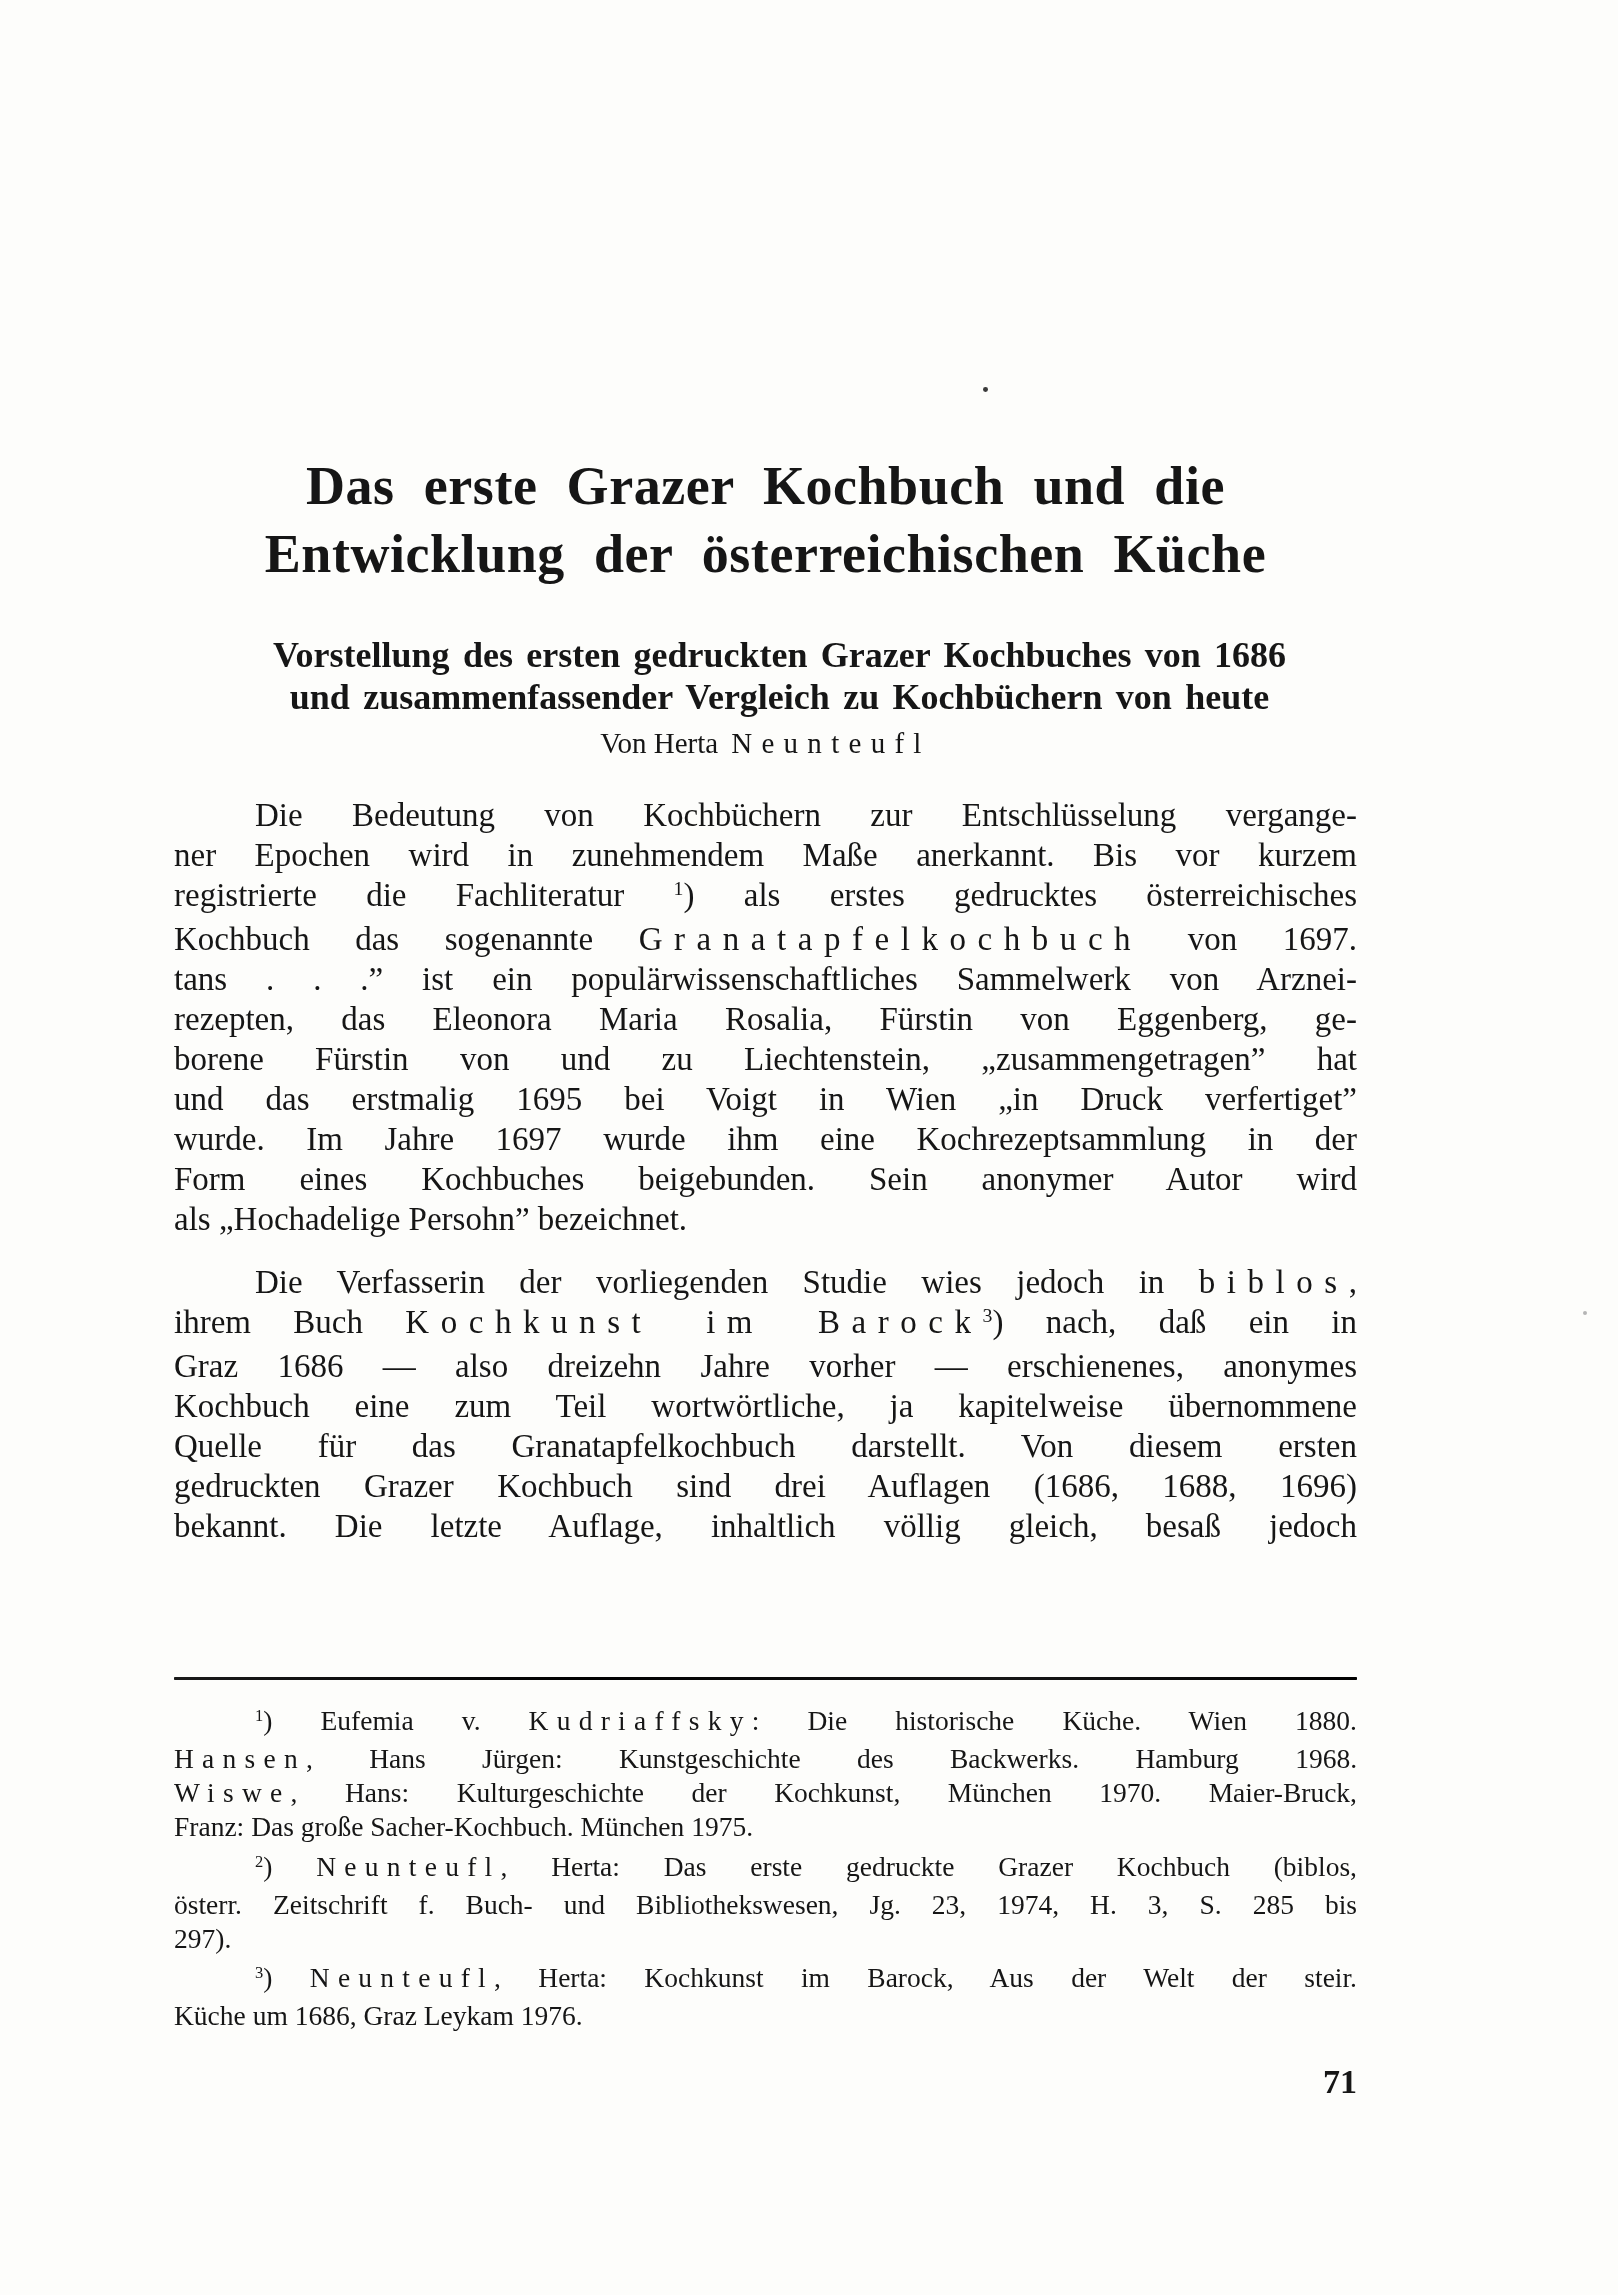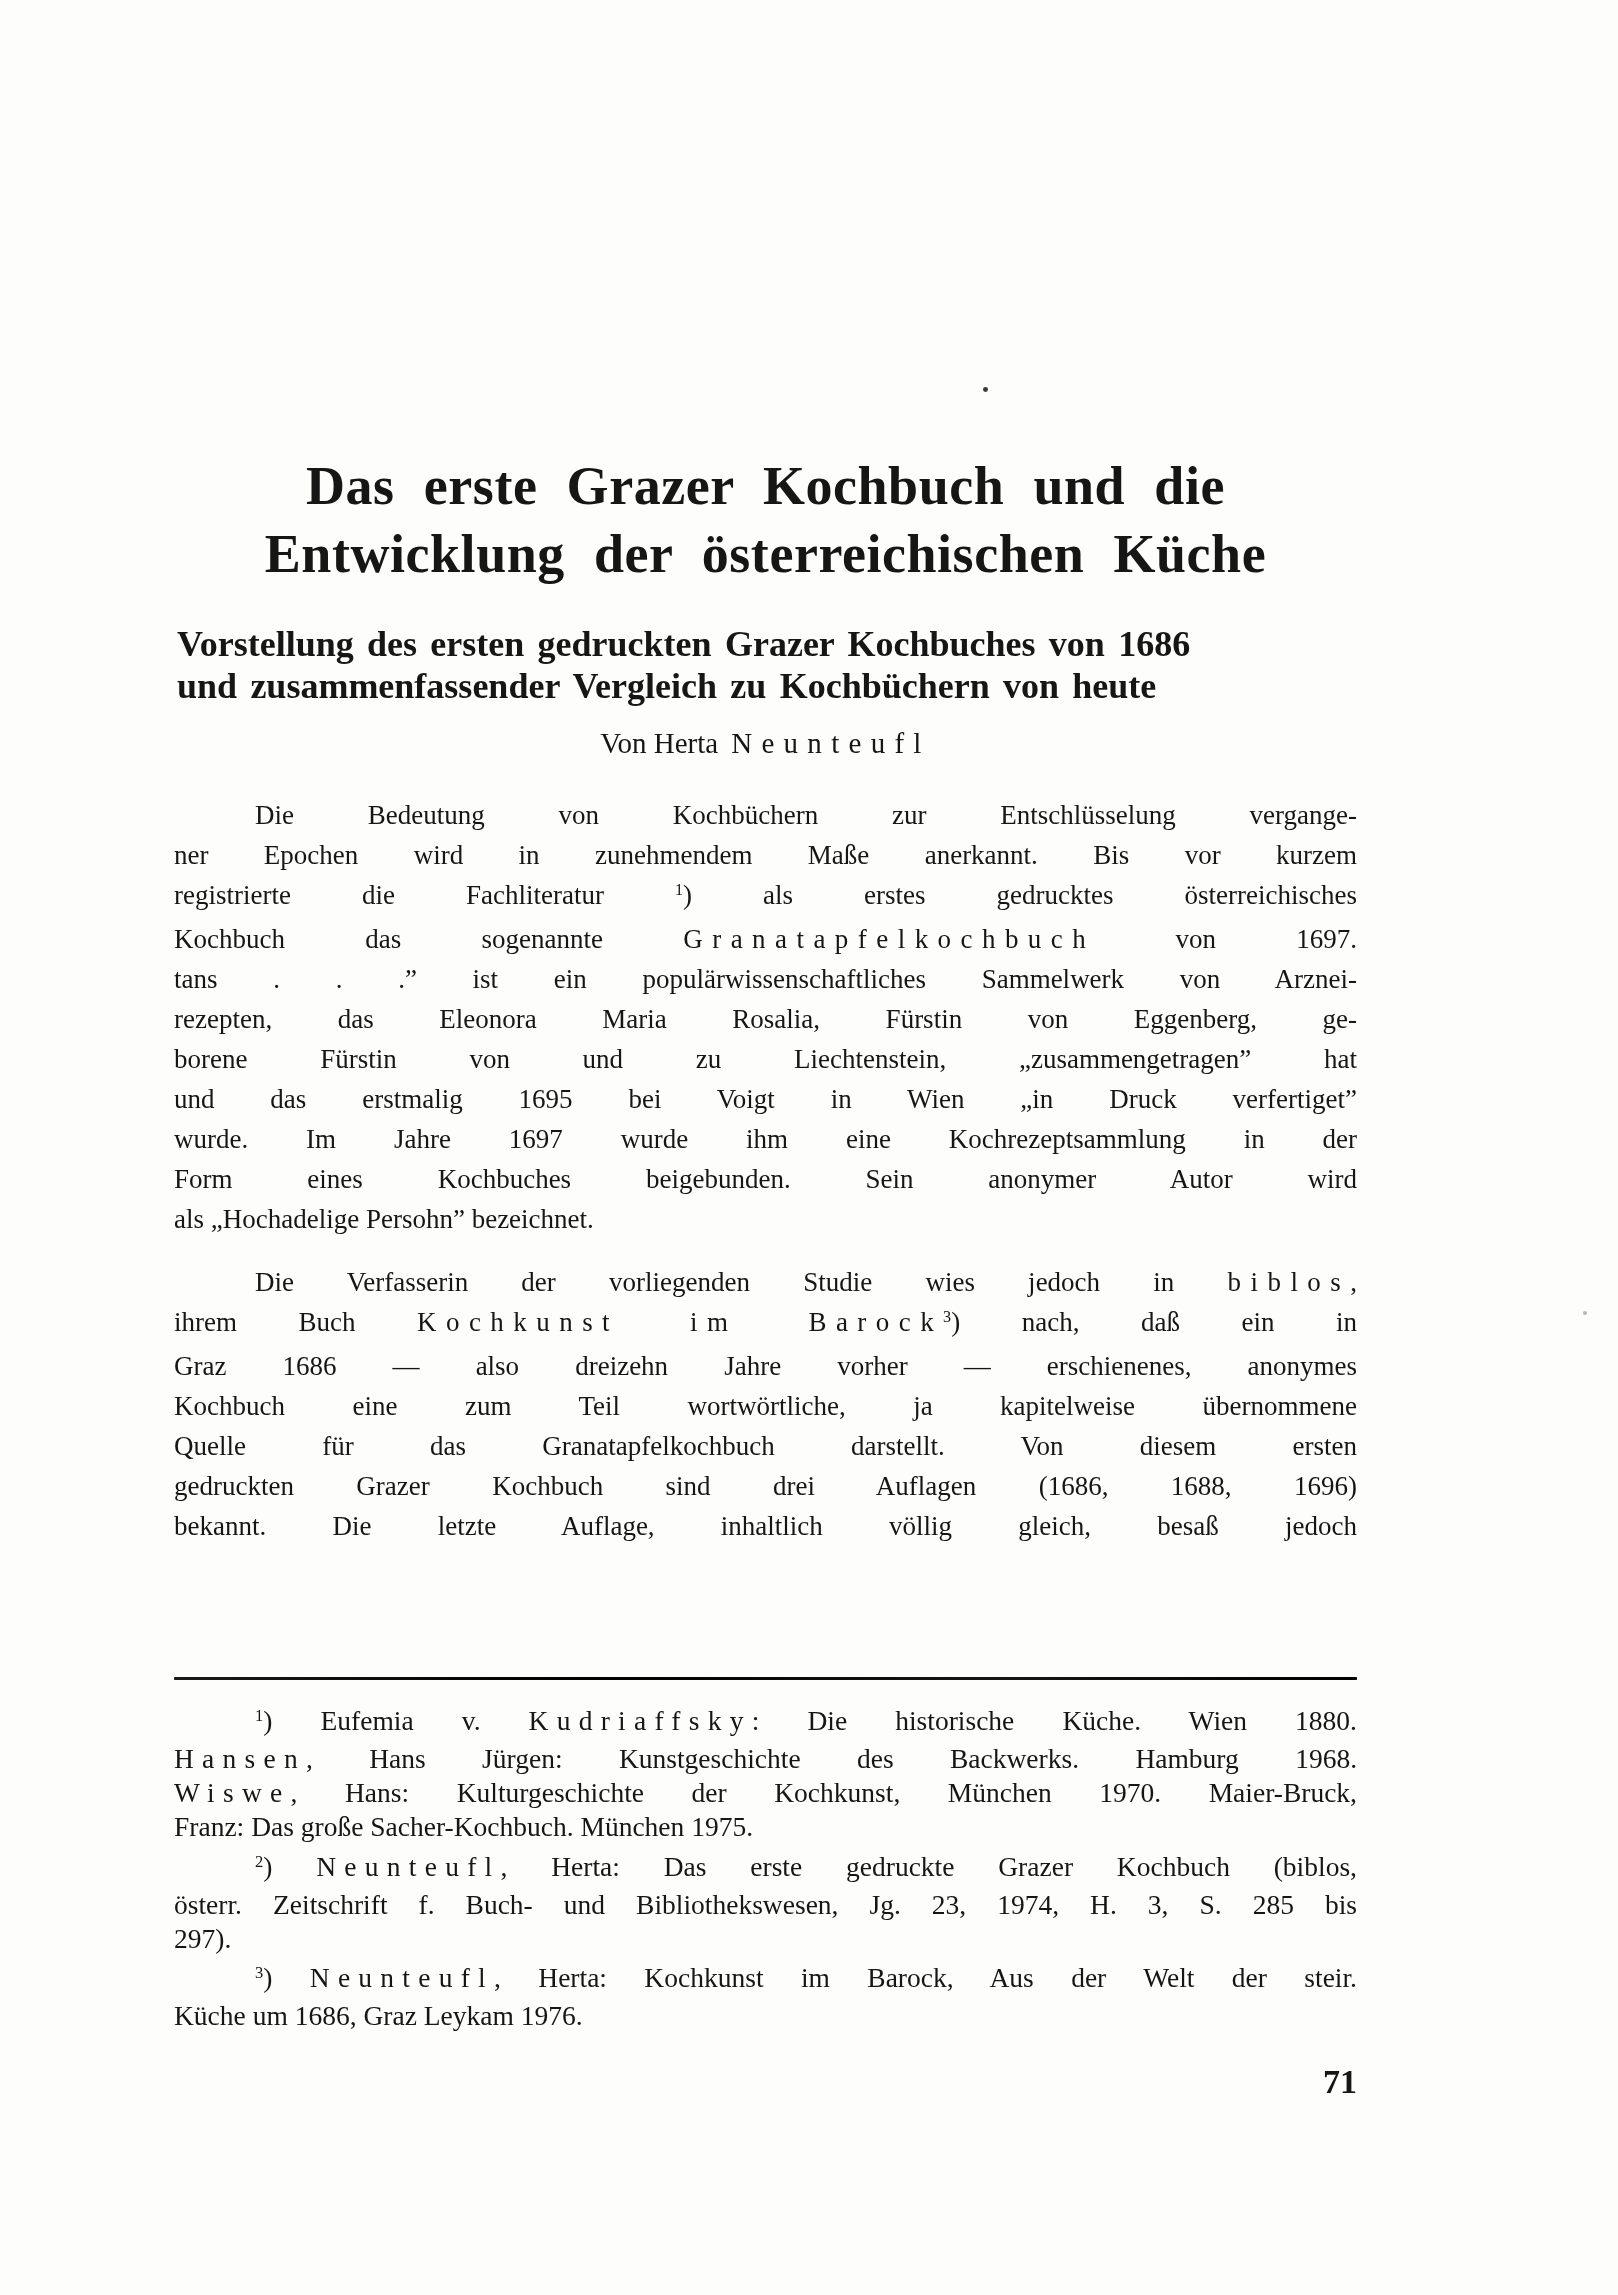--- a/index.html
+++ b/index.html
@@ -9,27 +9,27 @@
     background:#fdfdfb;
     color:#161616;
     font-family:"Liberation Serif","DejaVu Serif",serif;
     overflow:hidden;
   }
   .col { position:absolute; left:174px; width:1183px; }
 
   .title { top:452px; text-align:center; font-weight:bold; font-size:54px; line-height:68px; word-spacing:0.28em; margin:0; letter-spacing:0.01em; }
   .title .tline { display:block; }
 
-  .subtitle { top:620px; text-align:left; font-weight:bold; font-size:36px; line-height:42px; word-spacing:0.12em; margin:3px; }
+  .subtitle { top:620px; text-align:center; font-weight:bold; font-size:36px; line-height:42px; word-spacing:0.12em; margin:14px; }
   .subtitle .sline { display:block; }
 
   .byline { top:727px; text-align:center; font-size:29px; }
   .byline-name { letter-spacing:0.32em; margin-left:0.45em; }
 
-  .body { top:795px; font-size:27px; line-height:40px; }
+  .body { top:795px; font-size:33px; line-height:40px; }
   .line { text-align:justify; text-align-last:justify; white-space:normal; }
   .line.end { text-align:left; text-align-last:left; }
   .para .line:first-child { text-indent:81px; }
   .para + .para { margin-top:22.7px; }
 
   .g { letter-spacing:0.35em; }
   .sup { font-size:0.6em; letter-spacing:normal; position:relative; top:-0.55em; }
 
   .rule { top:1677px; height:3.2px; background:linear-gradient(90deg,#1a1a1a 0%,#000 35%,#161616 70%,#000 100%); border-radius:0.8px; }
 

